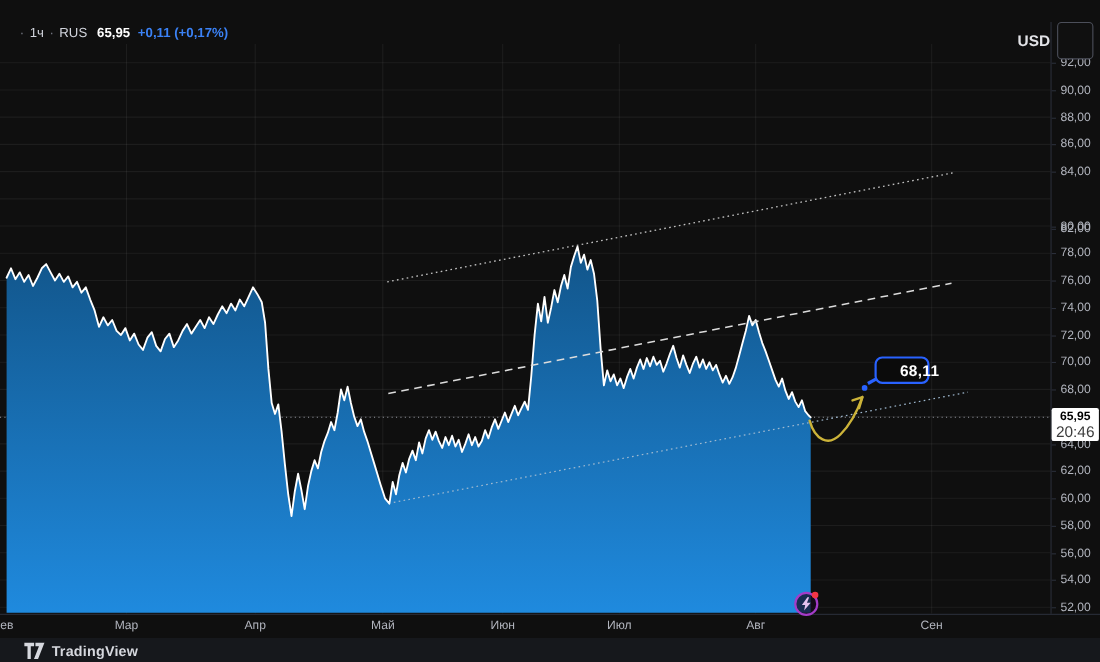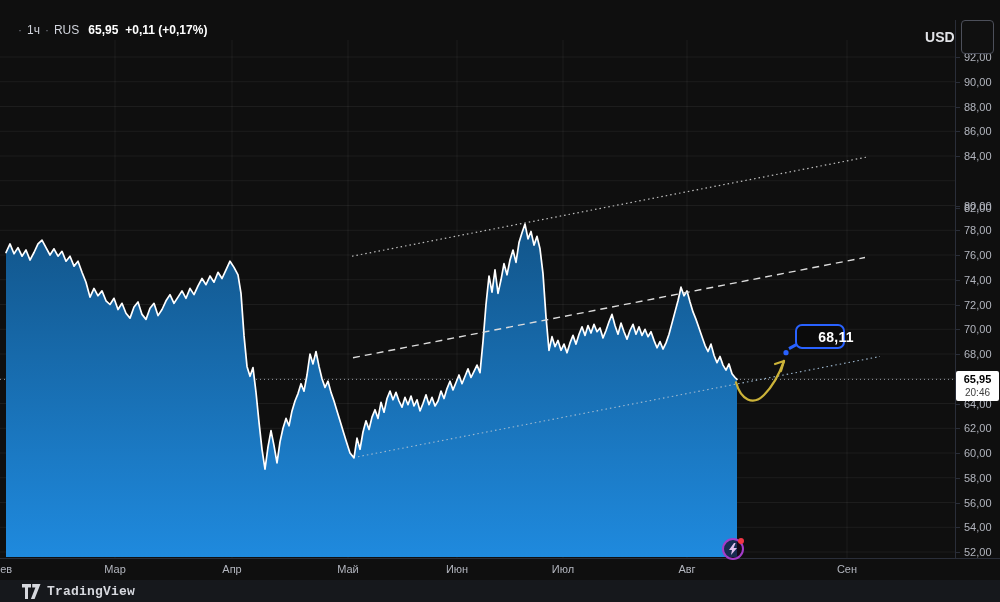--- a/index.html
+++ b/index.html
@@ -16,21 +16,21 @@
     display:flex;align-items:center;padding-left:7px;letter-spacing:.1px;
     border-bottom:1px solid #1d1d1d;z-index:6;
   }
   #chart-svg{position:absolute;left:0;top:0;z-index:1;}
   .legend{
     position:absolute;left:13px;top:22px;height:15px;z-index:7;
     font-size:12px;color:#d1d4dc;display:flex;align-items:center;white-space:nowrap;
   }
   .legend .sep{color:#787b86;margin:0 5px;}
   .legend .val-price{color:#ffffff;font-weight:700;margin-left:9px;}
-  .legend .val-change{color:#ffffff;font-weight:700;margin-left:7px;}
+  .legend .val-change{color:#3b82f6;font-weight:700;margin-left:7px;}
   .unit-box{
     position:absolute;left:961px;top:20px;width:33px;height:34px;z-index:7;
     border:1px solid #4c4f5a;border-radius:4px;background:#101010;
     display:flex;flex-direction:row;align-items:center;justify-content:center;
     color:#e2e3e7;font-size:14px;font-weight:700;line-height:13px;gap:48px;
   }
   .price-axis{
     position:absolute;left:955px;top:20px;width:50px;height:560px;z-index:4;
     border-left:1px solid #2a2e39;background:transparent;
   }
@@ -48,21 +48,21 @@
   .ttick{
     position:absolute;top:4px;transform:translateX(-50%);
     color:#b2b5be;font-size:11px;white-space:nowrap;
   }
   .price-label{
     position:absolute;left:956px;top:371px;width:43px;height:30px;z-index:8;
     background:#ffffff;border-radius:2px;
     display:flex;flex-direction:column;align-items:center;justify-content:center;line-height:13px;
   }
   .price-label .pl-price{color:#000000;font-size:11px;font-weight:700;}
-  .price-label .pl-count{color:#3c3c3c;font-size:10px;}
+  .price-label .pl-count{color:#3c3c3c;font-size:14px;}
   .callout{
     position:absolute;left:795px;top:324px;width:50px;height:25px;z-index:8;
     background:#0b0b0b;border:2px solid #2962ff;border-radius:7px;
     display:flex;align-items:center;justify-content:center;
     color:#ffffff;font-size:14px;font-weight:700;letter-spacing:.3px;padding-left:32px;
   }
   .streams-icon{
     position:absolute;left:722px;top:538px;width:22px;height:22px;z-index:8;
     border:2px solid #a43cc9;border-radius:50%;background:rgba(22,8,28,.72);
   }
@@ -70,21 +70,21 @@
     position:absolute;right:-2px;top:-2px;width:6px;height:6px;border-radius:50%;
     background:#f23645;
   }
   .streams-icon svg{position:absolute;left:2px;top:2px;}
   .bottom-bar{
     position:absolute;left:0;top:580px;width:1000px;height:22px;z-index:9;
     background:#16181c;display:flex;align-items:center;
   }
   .tv-logo{
     display:flex;align-items:flex-start;gap:6px;margin-left:22px;
-    color:#d6d8de;font-size:13px;font-weight:700;letter-spacing:.2px;font-family:Liberation Mono, monospace;
+    color:#d6d8de;font-size:13px;font-weight:700;letter-spacing:.2px;
   }
 </style>
 </head>
 <body>
 
 <div class="stage">
 
   <svg id="chart-svg" width="1000" height="602" viewBox="0 0 1000 602">
       <defs>
         <linearGradient id="areaGrad" x1="0" y1="57" x2="0" y2="557" gradientUnits="userSpaceOnUse">

